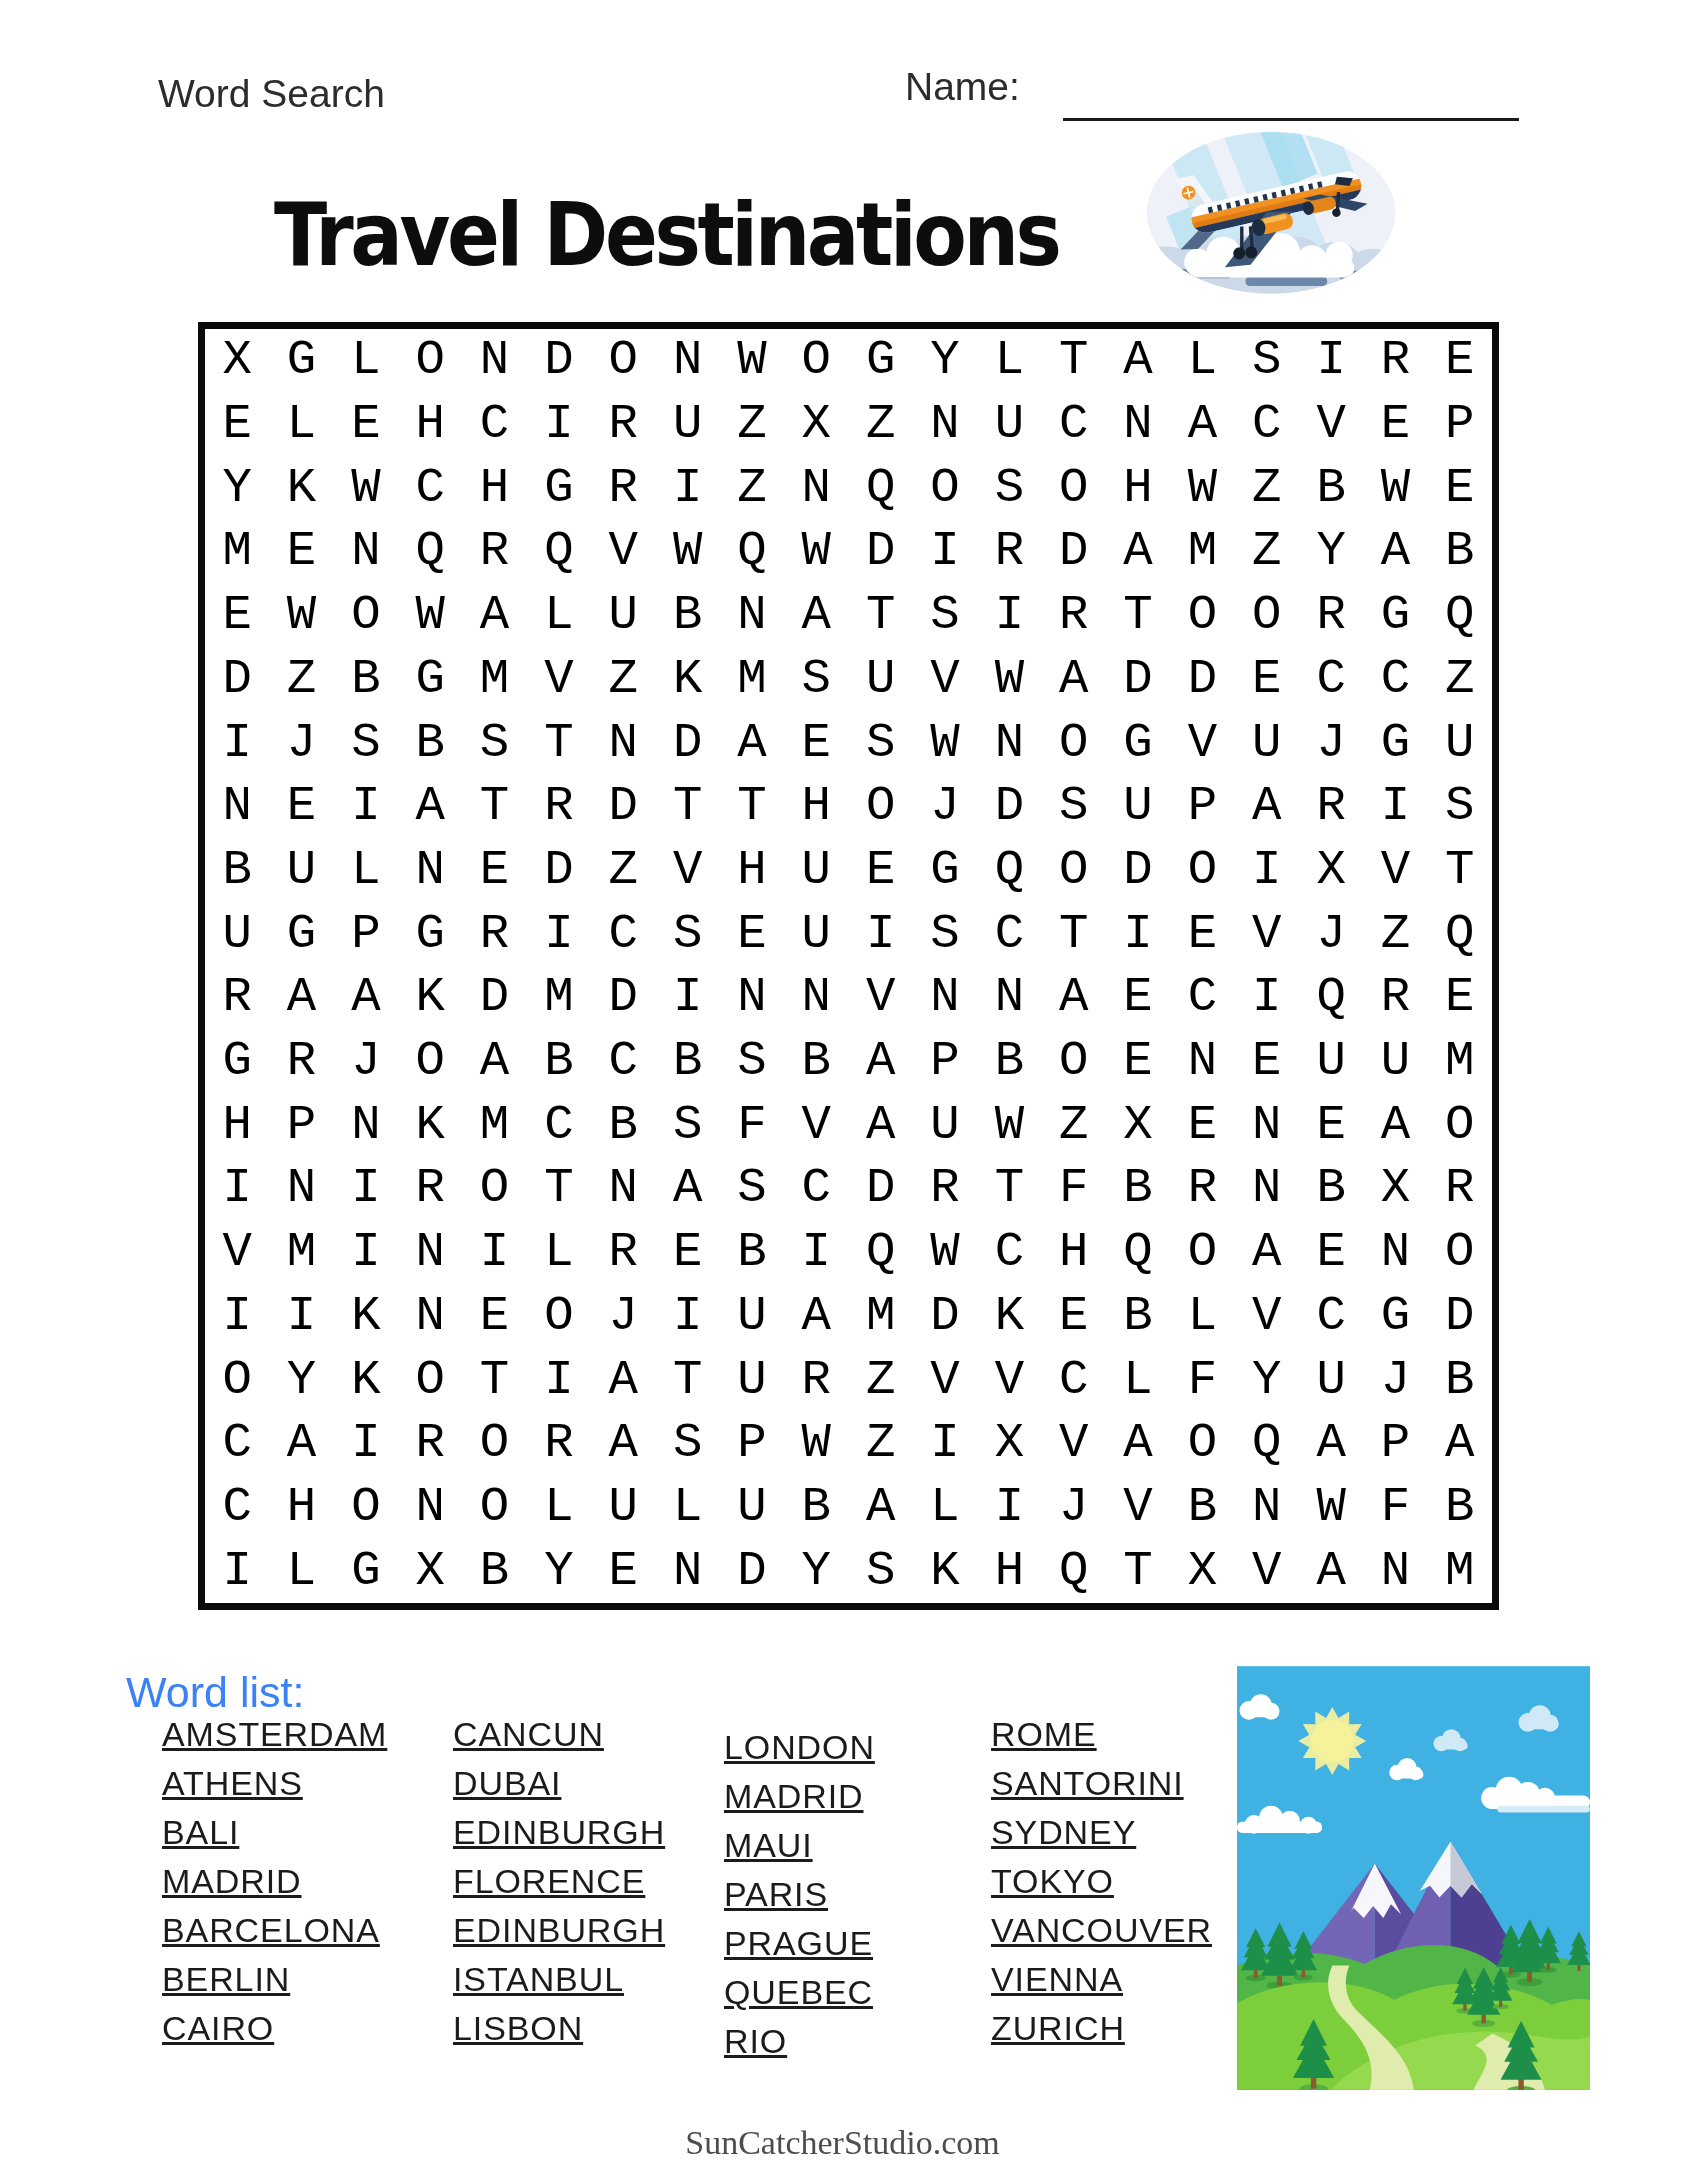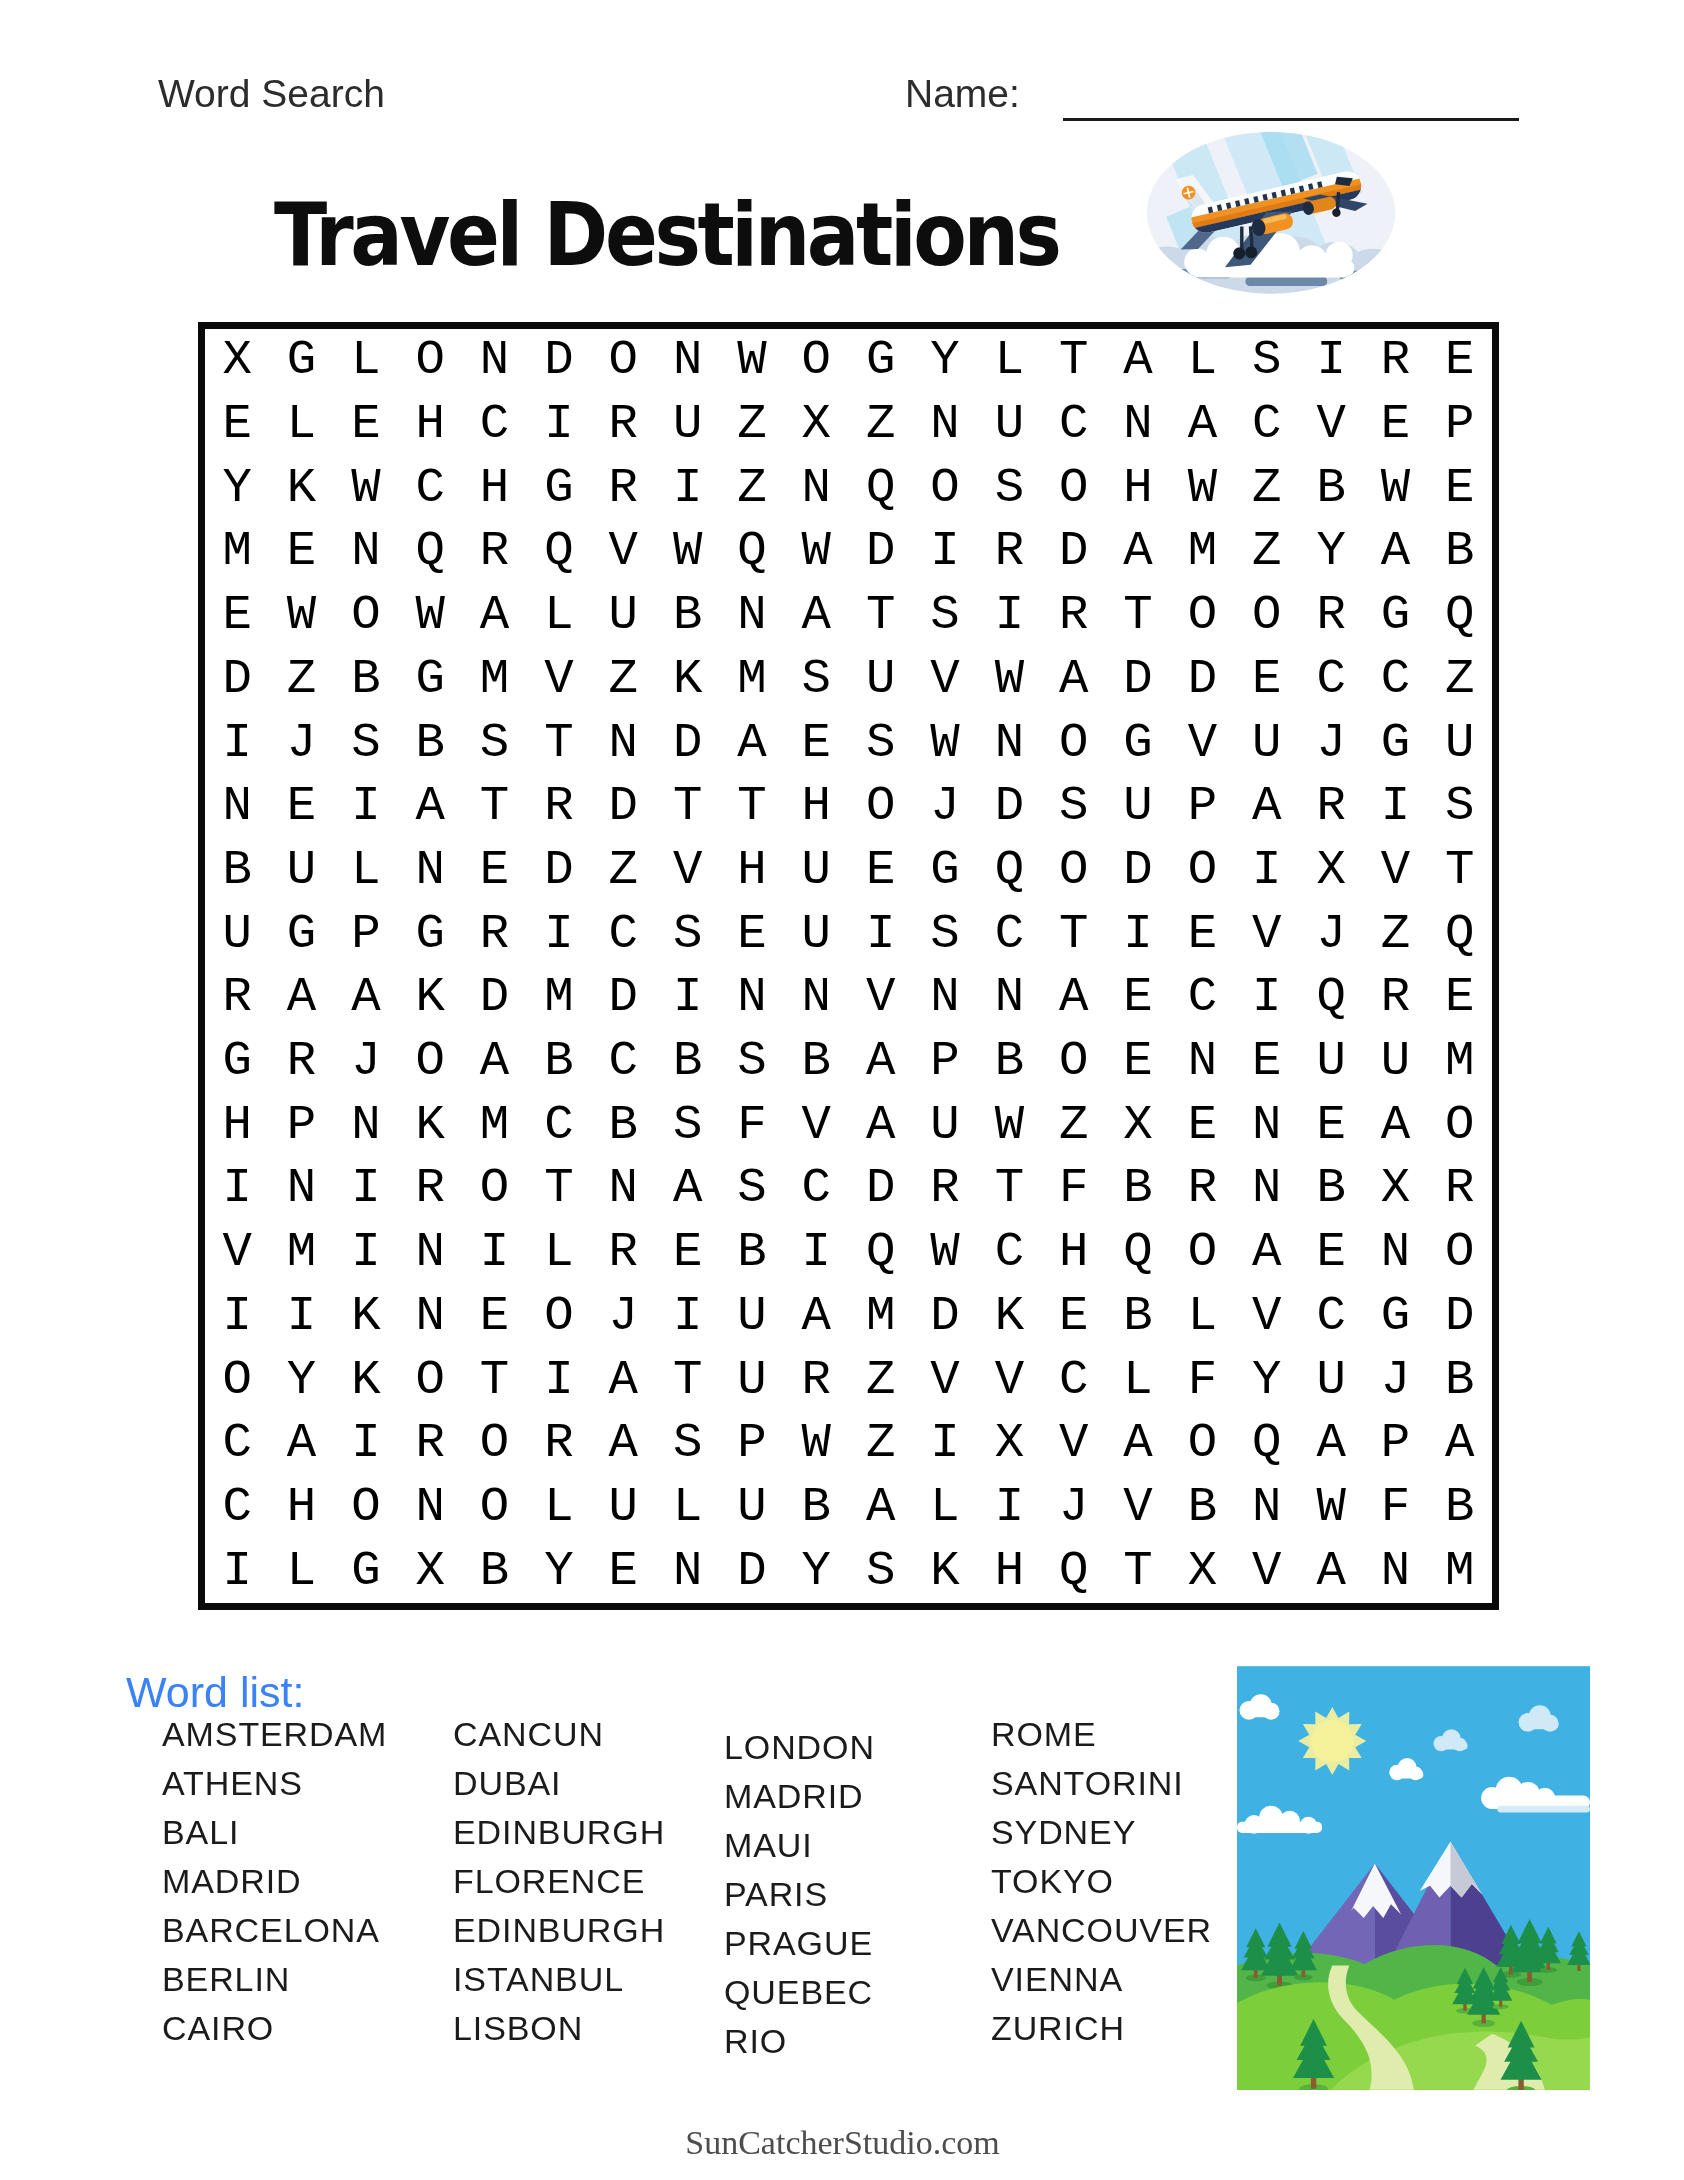--- a/index.html
+++ b/index.html
@@ -4,21 +4,21 @@
 <style>
   html,body{margin:0;padding:0;background:#ffffff;}
   .page{
     position:relative;width:1685px;height:2181px;background:#ffffff;overflow:hidden;
     font-family:"Liberation Sans",sans-serif;color:#1c1c1c;
   }
   .ws-label{
     position:absolute;left:158px;top:72px;font-size:39px;color:#2c2c2c;letter-spacing:0;text-align:center;
   }
   .name-label{
-    position:absolute;left:905px;top:72px;font-size:39px;color:#2c2c2c;
+    position:absolute;left:905px;top:65px;font-size:39px;color:#2c2c2c;
   }
   .name-underline{
     position:absolute;left:1063px;top:118px;width:456px;height:3.4px;background:#1a1a1a;
   }
   .title{
     position:absolute;left:274px;top:184px;font-size:78px;font-weight:800;
     letter-spacing:-3.4px;color:#0d0d0d;transform:scaleY(1.12);transform-origin:left top;
     font-family:"DejaVu Sans","Liberation Sans",sans-serif;white-space:nowrap;
   }
   .plane-wrap{position:absolute;left:1138px;top:126px;width:266px;height:177px;}
@@ -30,21 +30,21 @@
   .cell{
     display:flex;align-items:center;justify-content:center;
     font-family:"Liberation Mono",monospace;font-size:49px;line-height:1;color:#000;
   }
   .wl-label{
     position:absolute;left:126px;top:1668px;font-size:43px;color:#3b82f6;
   }
   .wl-cols{
     position:absolute;left:162px;top:1710px;display:flex;align-items:flex-start;
   }
-  .word-col{width:291px;}
+  .word-col{width:291px;text-decoration:underline;}
   .word-col:nth-child(2){width:271px;}
   .word-col:nth-child(3){width:267px;margin-top:13px;}
   .word-col:nth-child(4){width:auto;}
   .word{
     font-size:34px;line-height:49px;color:#1b1b1b;letter-spacing:0.9px;white-space:nowrap;
   }
   .mtn-wrap{position:absolute;left:1237px;top:1666px;width:353px;height:424px;}
   .footer{
     position:absolute;left:0;top:2124px;width:100%;text-align:center;
     font-size:34px;color:#4d4d4d;font-family:Liberation Serif, serif;

